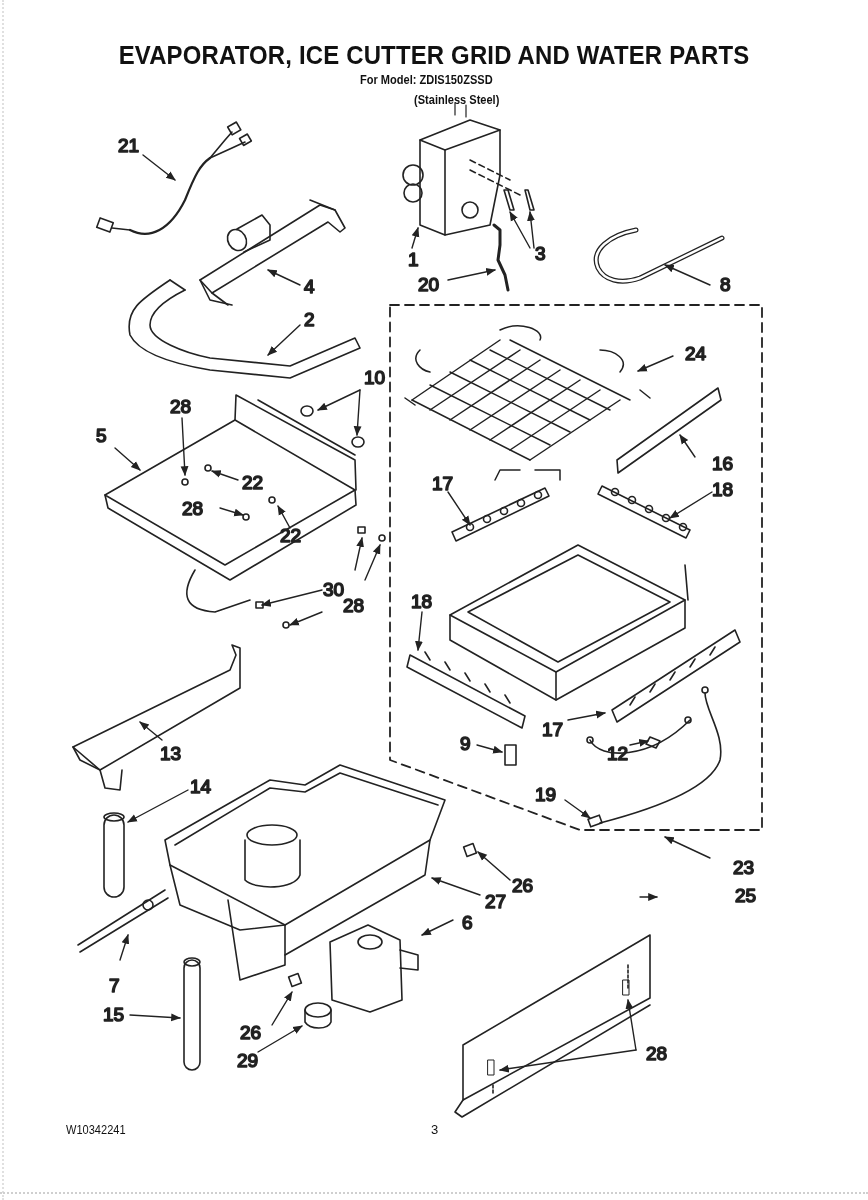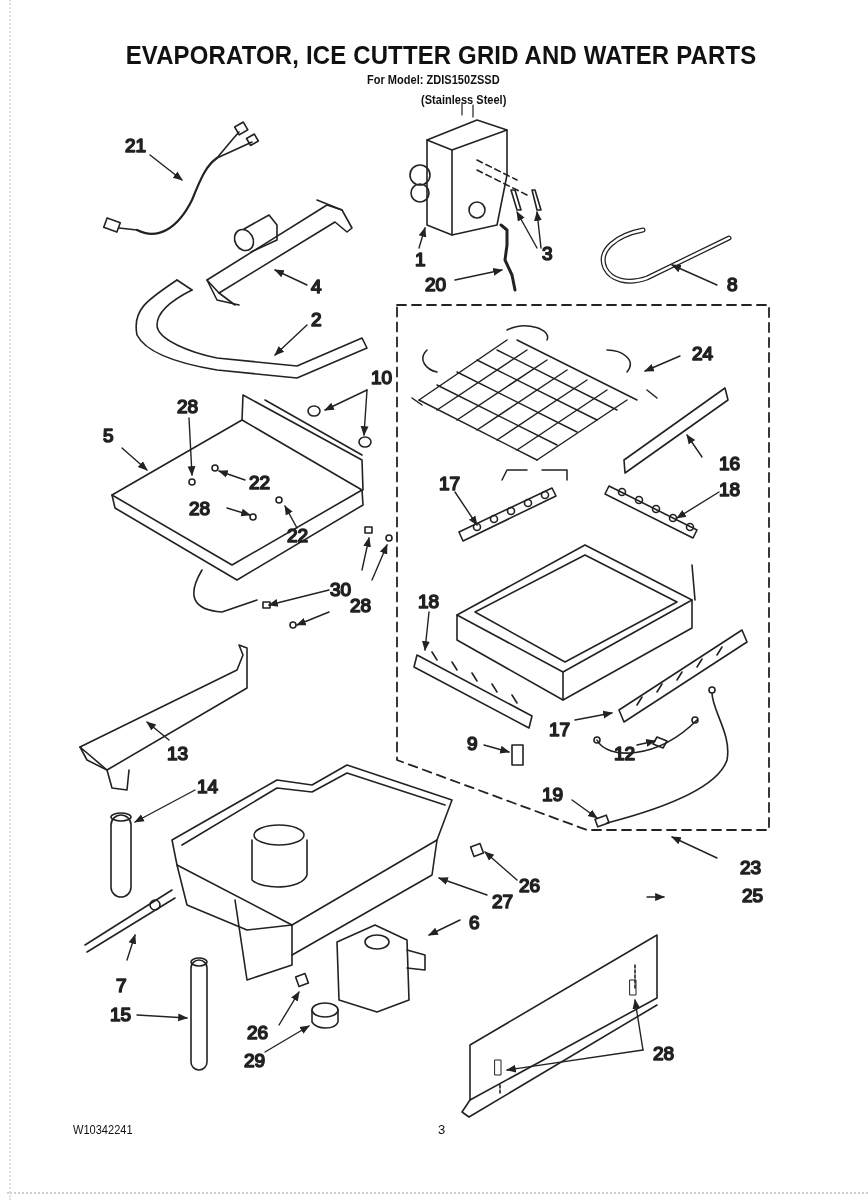--- a/index.html
+++ b/index.html
@@ -1,18 +1,18 @@
 <!DOCTYPE html>
 <html><head>
 <meta charset="utf-8">
 <style>
   html, body { margin: 0; padding: 0; background: #ffffff; }
   body { width: 868px; height: 1200px; position: relative; overflow: hidden;
          font-family: "Liberation Sans", sans-serif; color: #111; }
-  .page { position: absolute; left: 7px; top: 0; width: 752px; height: 1200px; }
+  .page { position: absolute; left: 0; top: 0; width: 752px; height: 1200px; }
   .title { position: absolute; left: 0; width: 868px; top: 40px; text-align: center;
            font-weight: bold; font-size: 26px; letter-spacing: 0.2px; transform: scaleX(0.92); }
   .subtitle { position: absolute; left: 360px; top: 72px; font-weight: bold; font-size: 13px; transform: scaleX(0.85); transform-origin: left; }
   .finish { position: absolute; left: 414px; top: 92px; font-weight: bold; font-size: 13px; transform: scaleX(0.85); transform-origin: left; }
   .footer-left { position: absolute; left: 66px; top: 1122px; font-size: 13px; transform: scaleX(0.85); transform-origin: left; }
   .footer-page { position: absolute; left: 431px; top: 1122px; font-size: 13px; }
   .bottom-edge { position: absolute; left: 0; top: 1192px; width: 868px; height: 0; border-top: 2px dotted #cfcfcf; }
   .left-edge { position: absolute; left: 2px; top: 0; width: 0; height: 1200px; border-left: 2px dotted #e0e0e0; }
   svg.diagram { position: absolute; left: 0; top: 0; }
   .callout { font-family: "Liberation Sans", sans-serif; font-size: 19px; fill: #111; }

